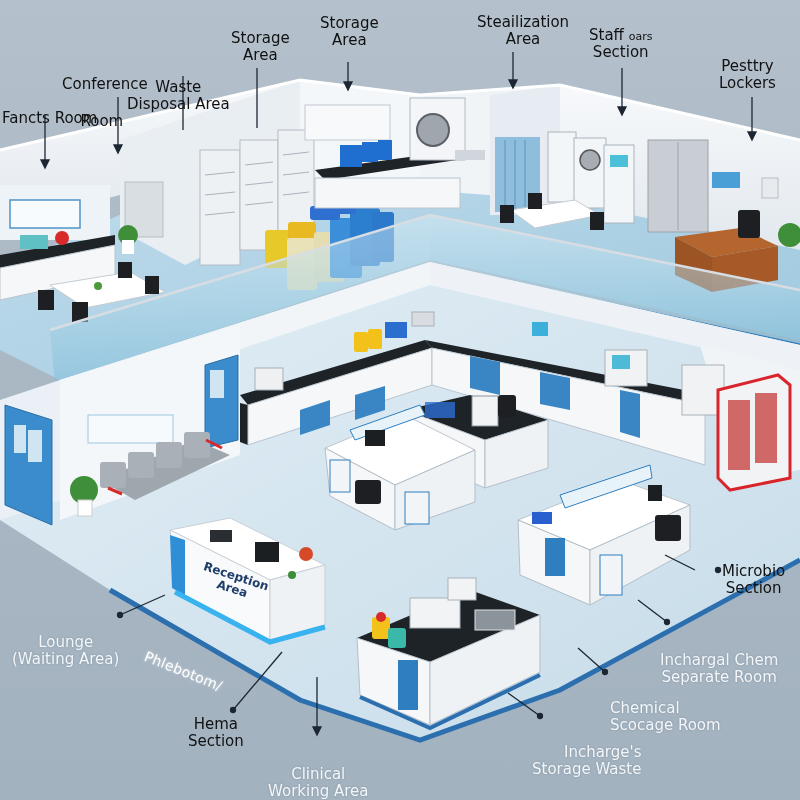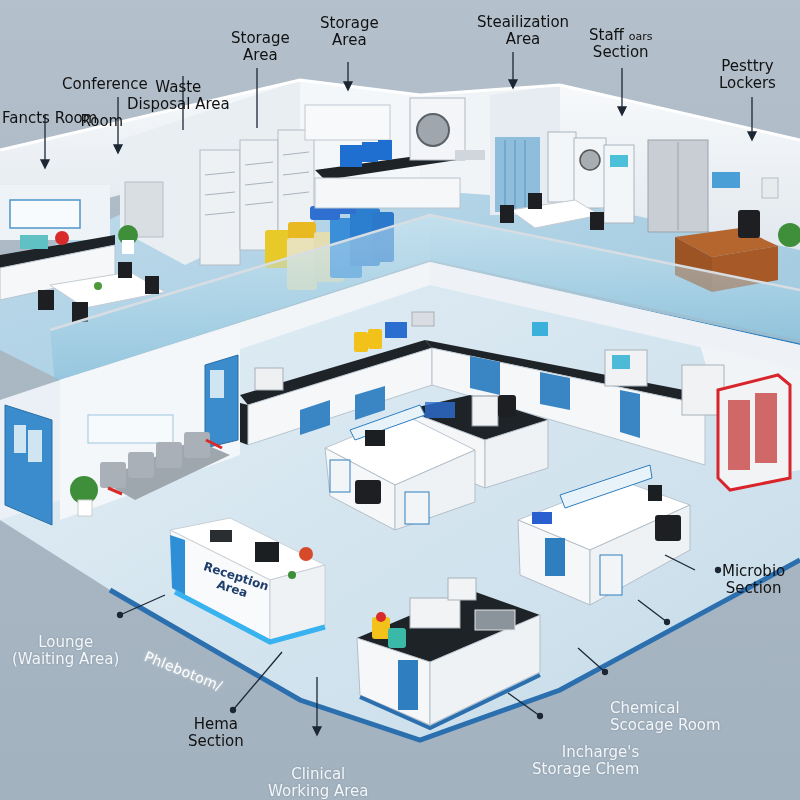--- a/index.html
+++ b/index.html
@@ -356,22 +356,26 @@
   <div>Section</div>
 </div>
 <div class="label light" style="left:268px; top:742px;">
   <div>Clinical</div>
   <div>Working Area</div>
 </div>
 <div class="label" style="left:722px; top:563px;">
   <div>Microbio</div>
   <div>Section</div>
 </div>
+<div class="label light" style="left:660px; top:628px;">
+  <div>Inchargal Chem</div>
+  <div>Separate Room</div>
+</div>
 <div class="label light" style="left:610px; top:676px; text-align:left;">
   <div>Chemical</div>
   <div>Scocage Room</div>
 </div>
 <div class="label light" style="left:532px; top:720px;text-align:right;">
   <div>Incharge's</div>
-  <div>Storage Chem</div>
+  <div>Storage Waste</div>
 </div>
 
 </div>
 
 </body></html>

